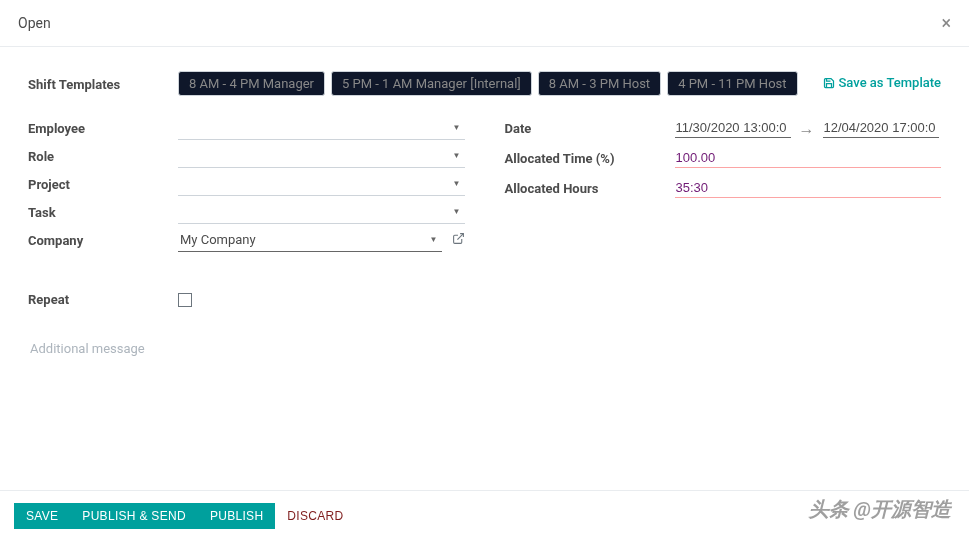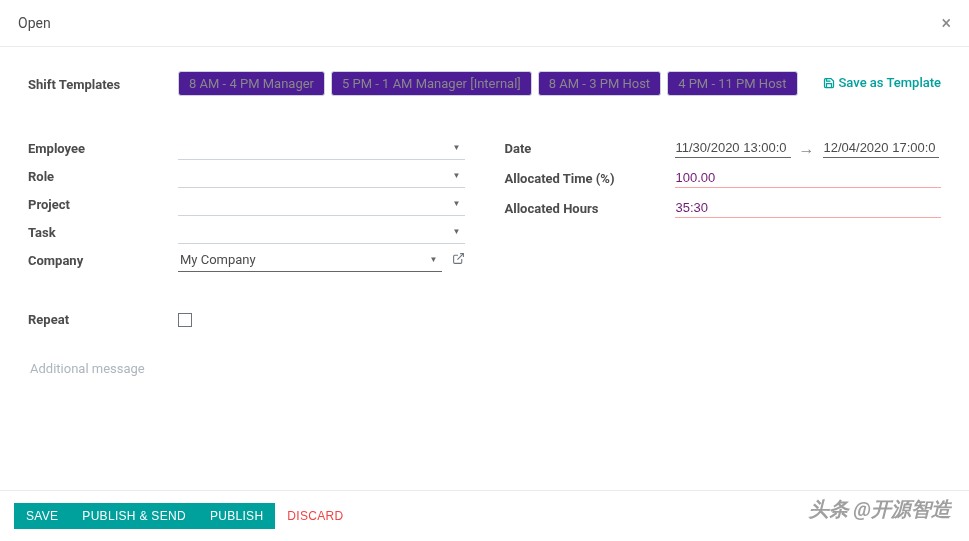--- a/index.html
+++ b/index.html
@@ -29,42 +29,42 @@
     font-size: 18px;
     cursor: pointer;
     line-height: 1;
   }
   .modal-body {
     padding: 24px 28px 10px 28px;
   }
   .section-templates {
     display: flex;
     align-items: flex-start;
-    margin-bottom: 38px;
+    margin-bottom: 18px;
   }
   .field-label {
     width: 150px;
     font-weight: 700;
     color: #4c4c4c;
     padding-top: 6px;
     flex-shrink: 0;
   }
   .templates-pills {
     flex: 1;
     display: flex;
     flex-wrap: wrap;
     gap: 6px;
   }
   .pill {
     border: 1px solid #ced4da;
     border-radius: 3px;
     padding: 4px 10px;
     font-size: 13px;
     color: #888;
-    background: #4c1d95;
+    background: #0f172a;
     cursor: pointer;
   }
   .save-template {
     color: #00a09d;
     font-weight: 500;
     cursor: pointer;
     display: flex;
     align-items: center;
     gap: 4px;
     padding-top: 4px;
@@ -171,21 +171,21 @@
     font-weight: 500;
     cursor: pointer;
     letter-spacing: 0.3px;
   }
   .btn-primary {
     background: #00a09d;
     color: #fff;
   }
   .btn-link {
     background: transparent;
-    color: #ef4444;
+    color: #7f1d1d;
     font-weight: 500;
   }
   .watermark {
     position: absolute;
     bottom: 18px;
     right: 18px;
     color: rgba(80,80,80,0.55);
     font-size: 20px;
     font-weight: 600;
     display: flex;

